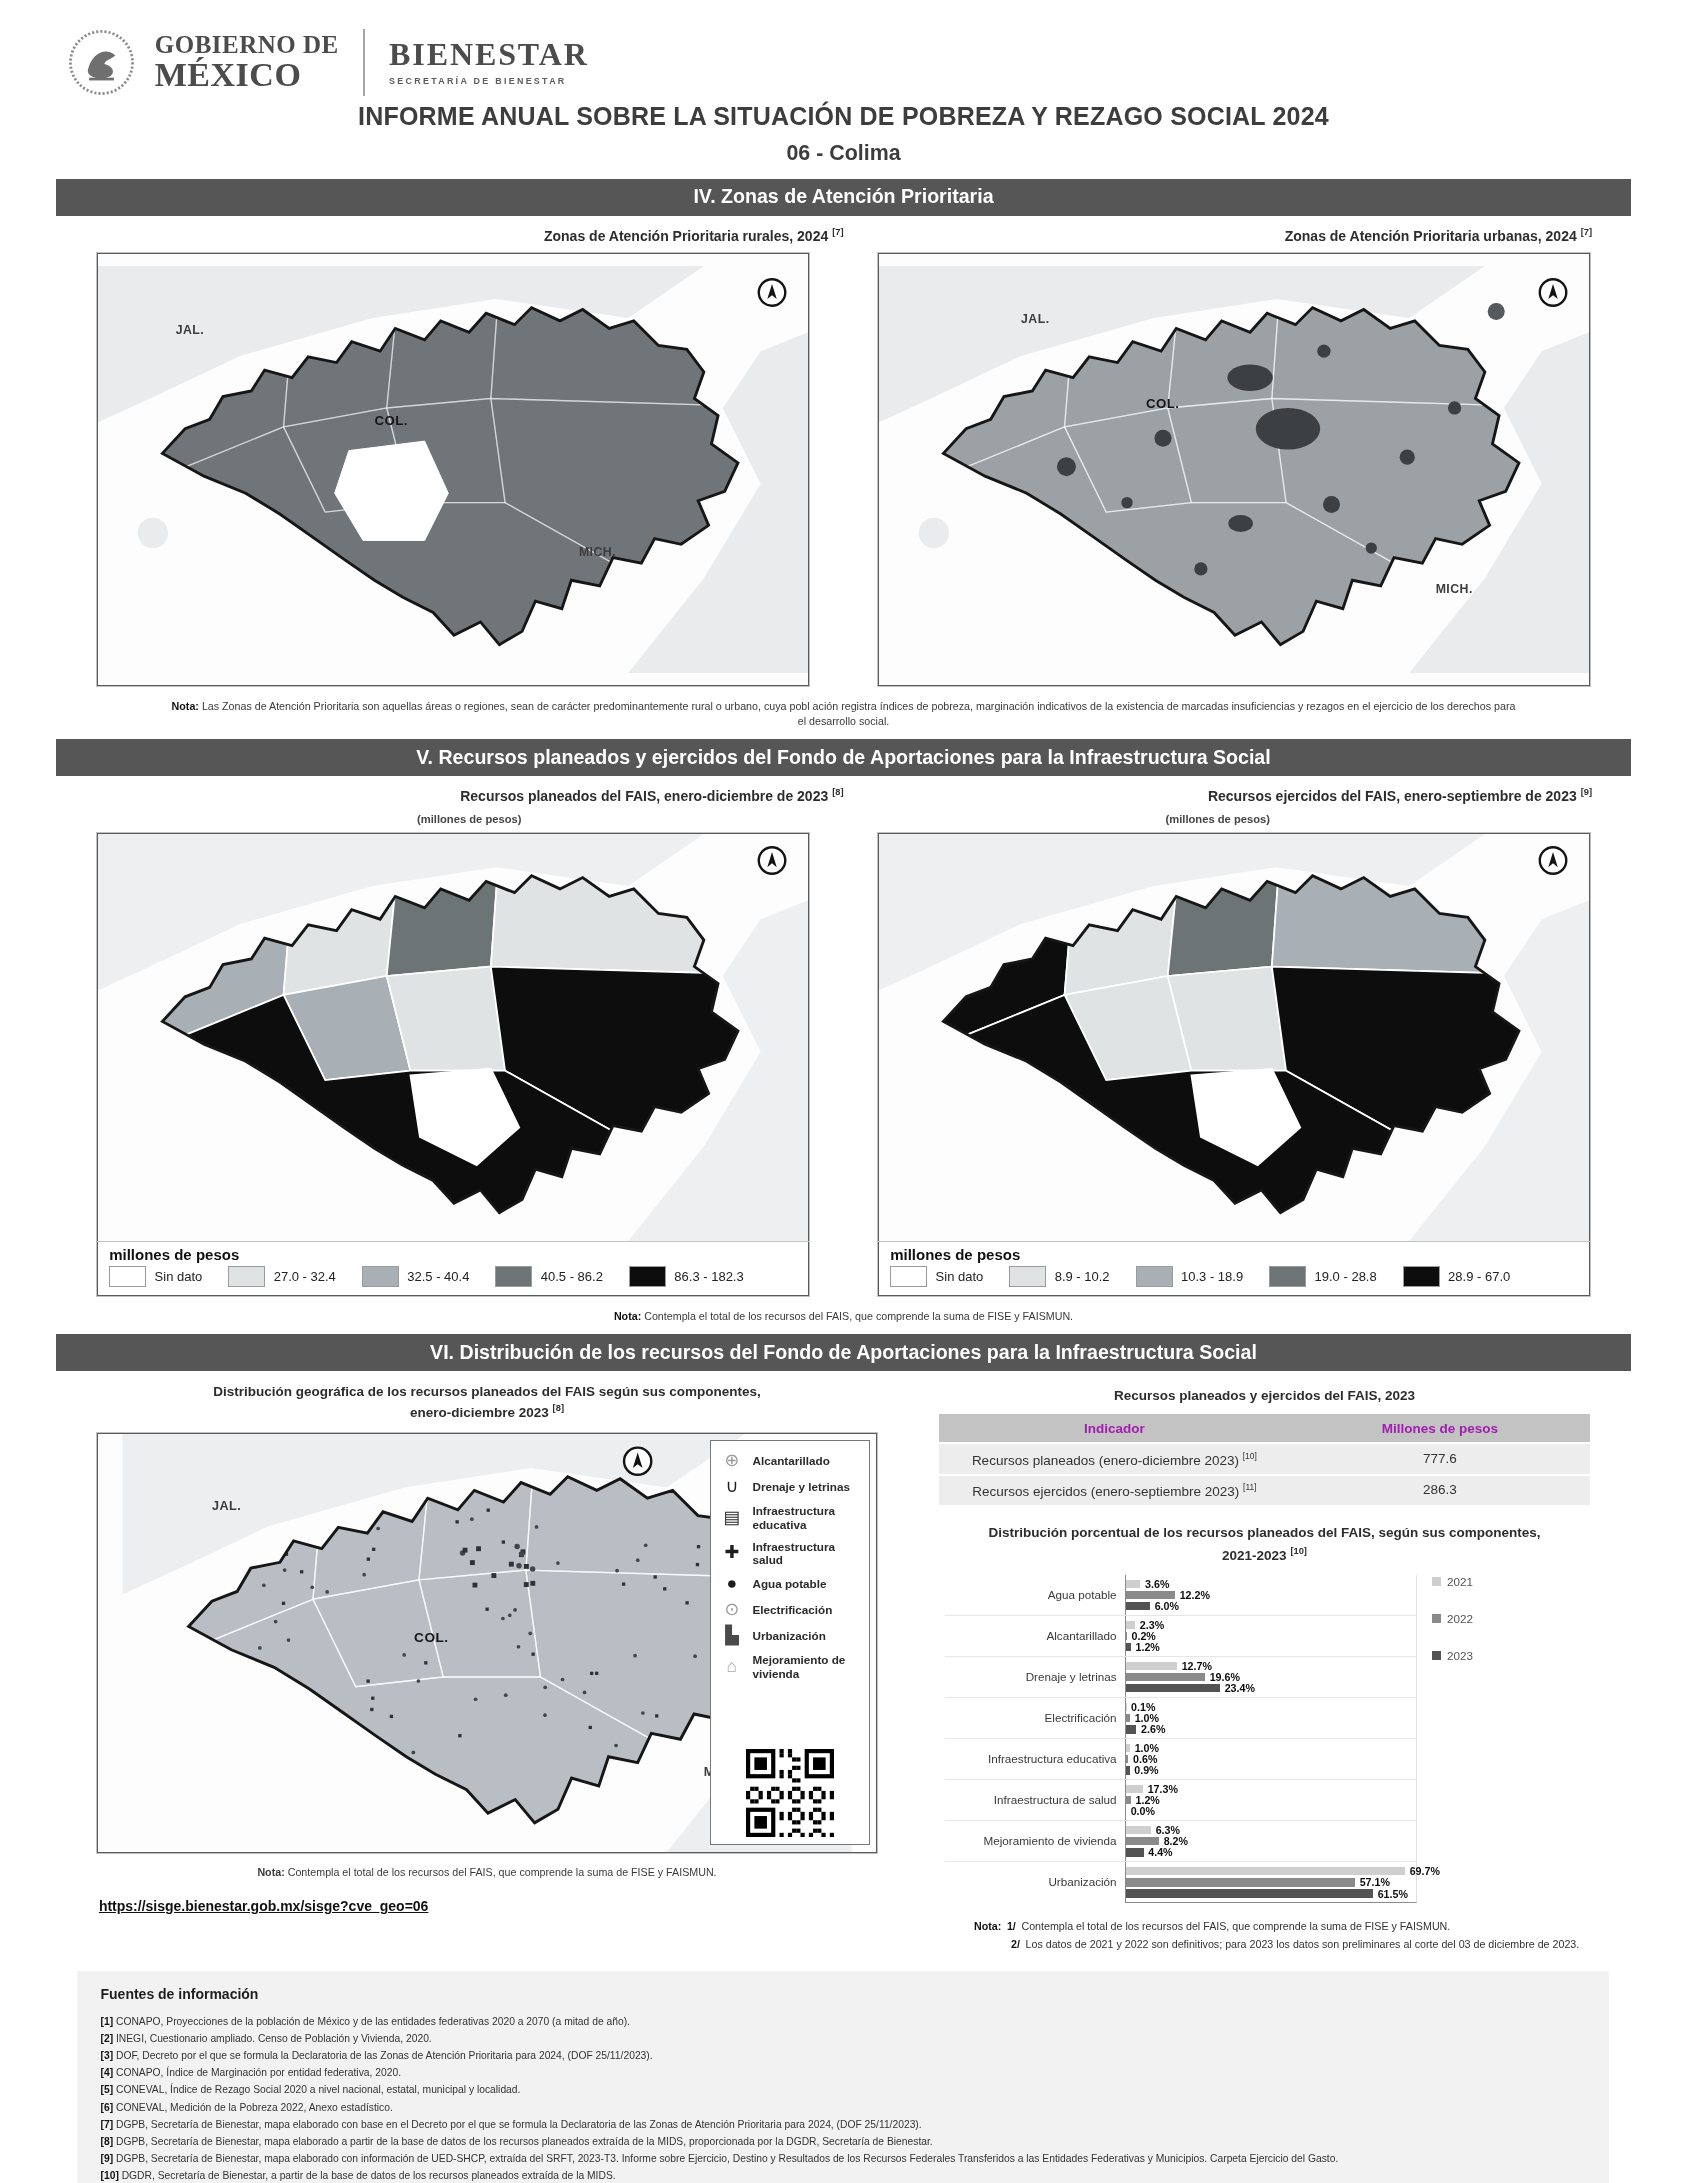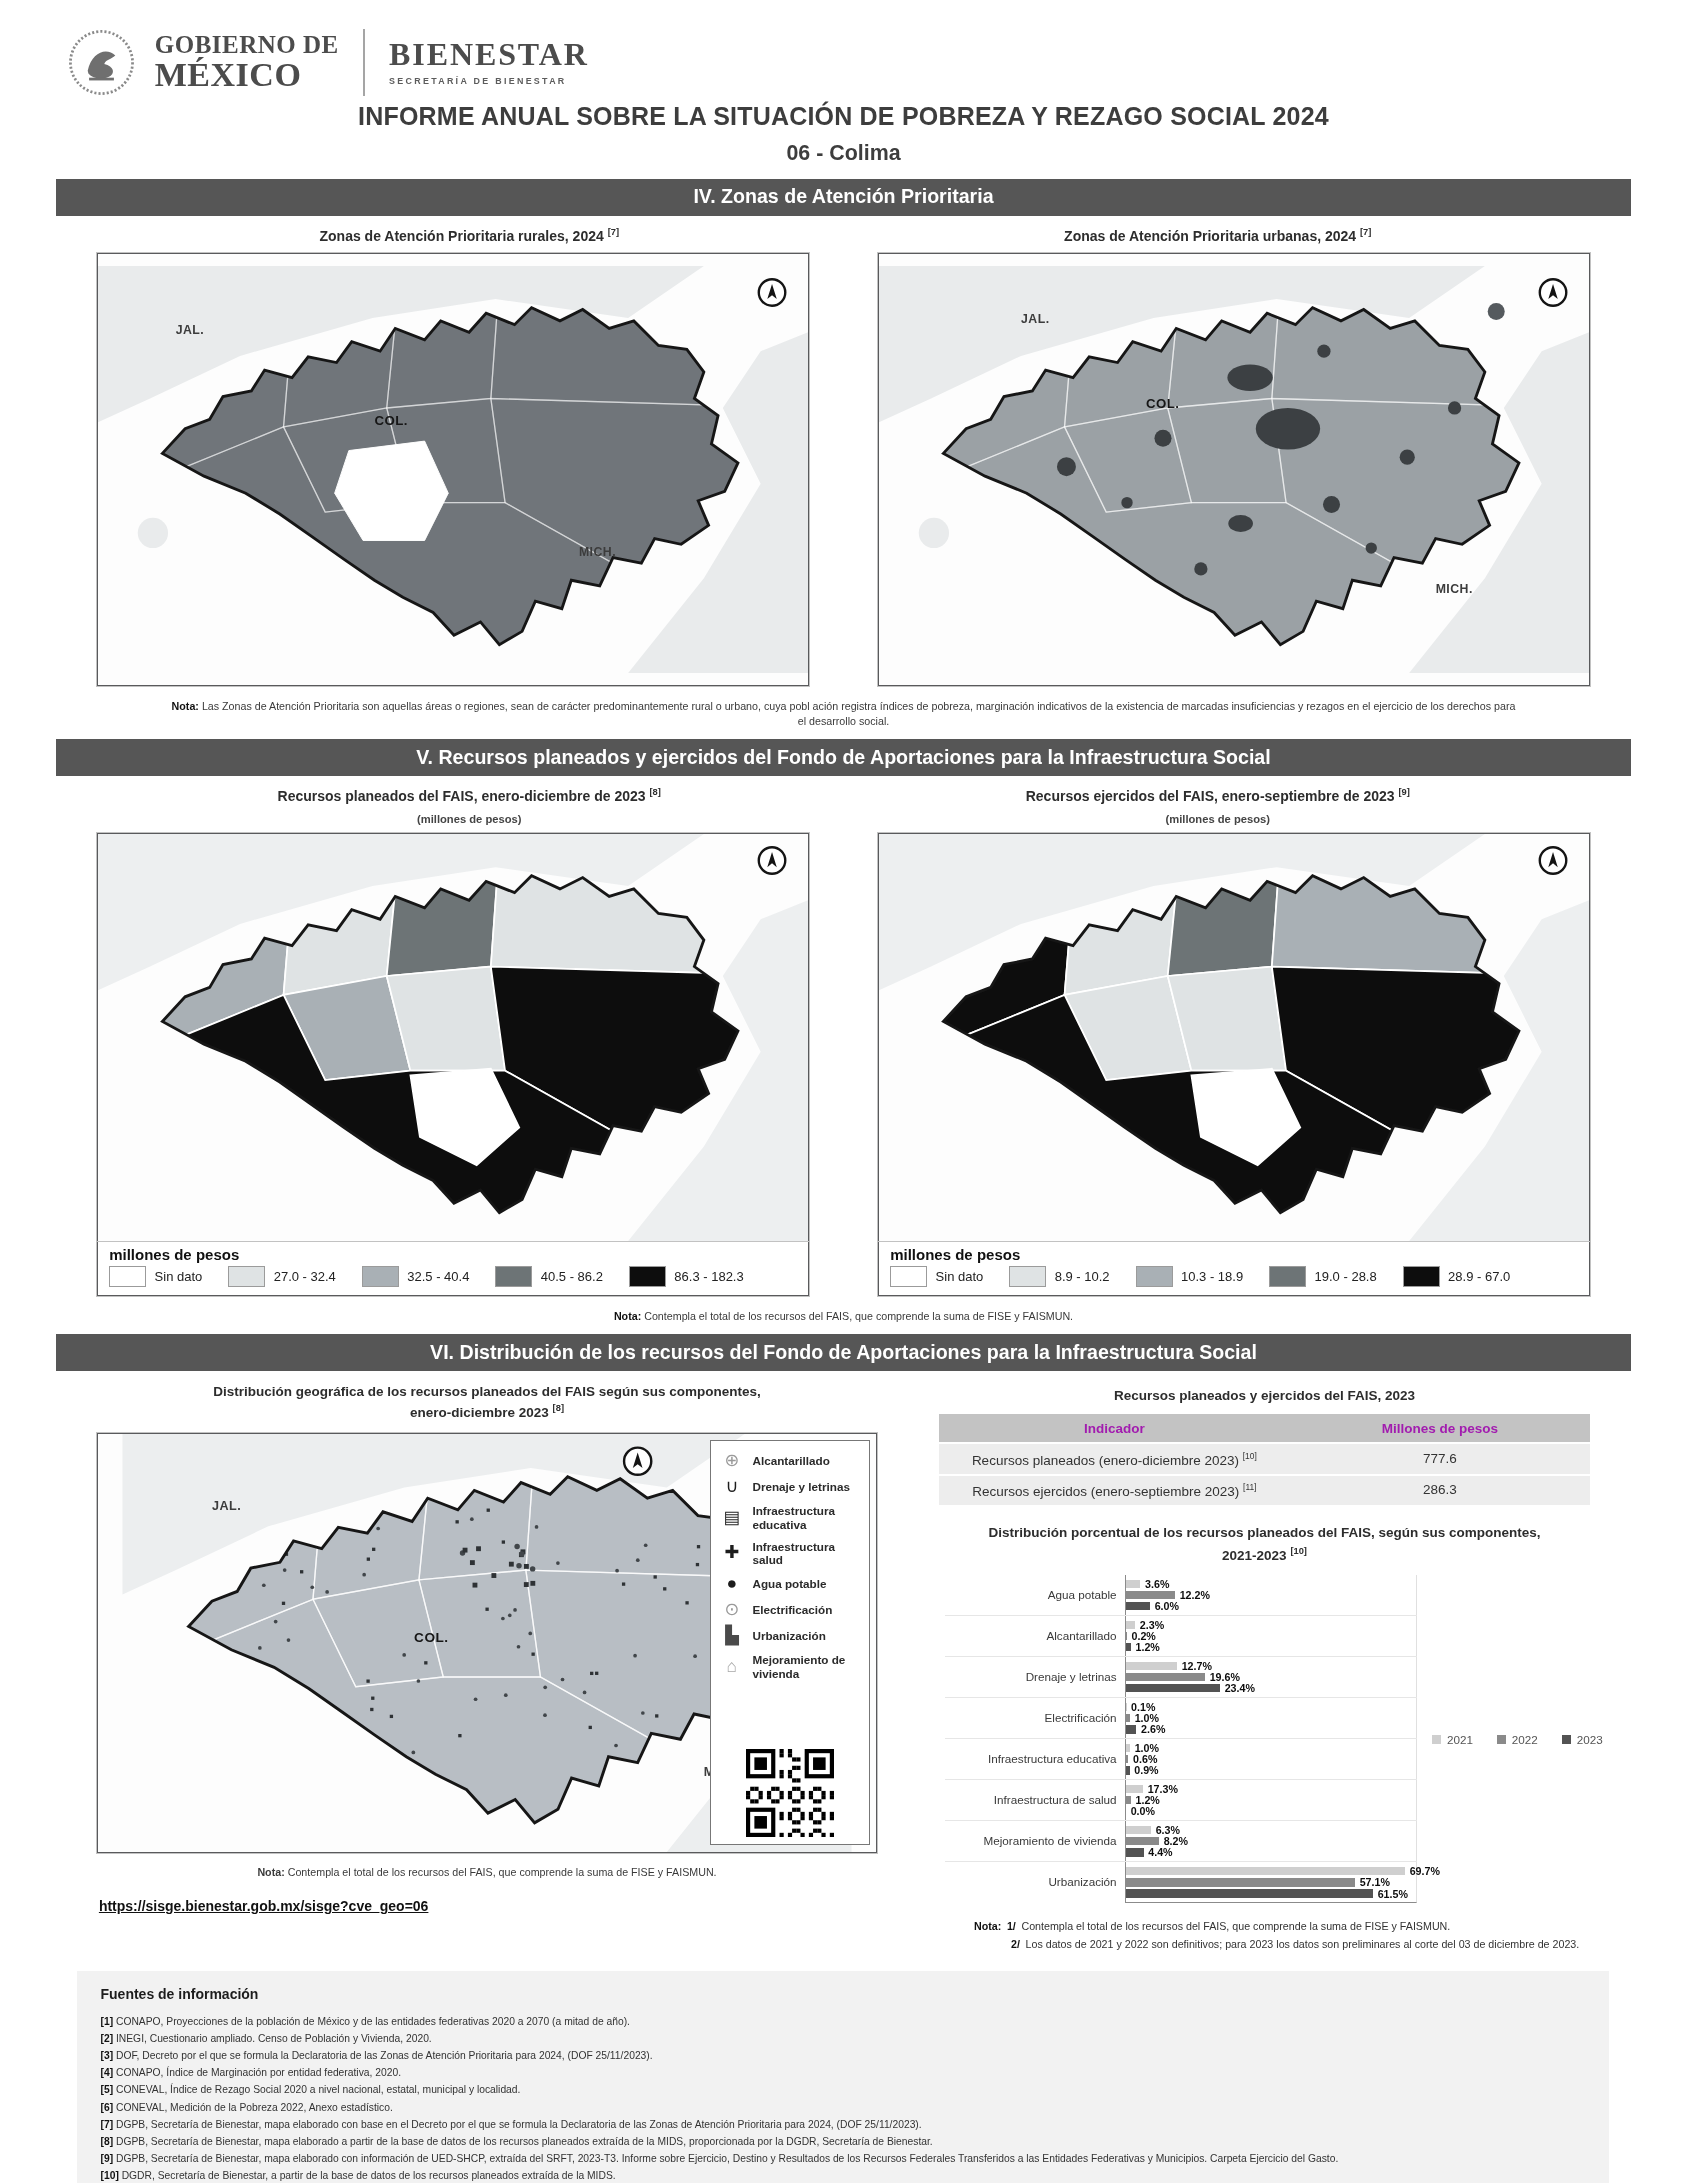--- a/index.html
+++ b/index.html
@@ -16,21 +16,21 @@
   .sec-name{font-family:"Liberation Serif",serif;font-weight:bold;font-size:32px;color:#4c4c4c;letter-spacing:1.9px;line-height:1;}
   .sec-sub{font-size:8.9px;letter-spacing:2.3px;color:#5c5c5c;margin-top:5.6px;font-weight:bold;}
   .doc-title{text-align:center;font-size:25px;font-weight:bold;color:#3d3d3d;margin:5.6px 0 3.7px;letter-spacing:0.2px;}
   .doc-subtitle{text-align:center;font-size:21.4px;font-weight:bold;color:#3d3d3d;margin:9.3px 0 13px;}
 
   
   .band{background:#565656;color:#fff;text-align:center;font-weight:bold;font-size:19.6px;padding:6.5px 0 7.5px;margin:9.3px 0 11.2px;}
 
   
   .map-titles{display:flex;margin:3.7px 39px 9.3px;}
-  .map-title{flex:1;text-align:center;font-weight:bold;font-size:14px;color:#2d2d2d;}
+  .map-title{flex:1;text-align:right;font-weight:bold;font-size:14px;color:#2d2d2d;}
   .map-title sup{font-size:9.3px;}
   .map-units-row{display:flex;margin:1.9px 39px 7.5px;}
   .map-units{flex:1;text-align:center;font-weight:bold;font-size:11.2px;color:#444;}
   .maps-row{display:flex;gap:69px;padding:0 41px;}
   .map-box{flex:1;border:1.9px solid #595a5c;outline:0.9px solid #c2c2c2;background:#fdfdfd;position:relative;overflow:hidden;}
   .map-box.h-iv{height:431px;}
   .map-box.h-v{height:365px;border-bottom:none;}
   .map-svg{display:block;width:100%;height:100%;}
   .v-map-unit{flex:1;display:flex;flex-direction:column;}
   .choro-legend{border:1.9px solid #595a5c;outline:0.9px solid #c2c2c2;border-top:0.9px solid #8a8a8a;background:#fff;padding:4.7px 11.2px 8.4px;}
@@ -72,21 +72,21 @@
   .chart-area{display:flex;align-items:stretch;margin-left:5.6px;}
   .chart-rows{display:flex;flex-direction:column;}
   .chart-row{display:flex;border-top:0.9px solid #e6e6e6;}
   .chart-row:first-child{border-top:none;}
   .chart-cat{width:172px;padding-right:8.4px;font-size:11.7px;color:#3a3a3a;display:flex;align-items:center;justify-content:flex-end;text-align:right;line-height:1.1;}
   .chart-plot{width:292px;border-left:1.9px solid #8b8b8b;border-right:0.9px solid #e0e0e0;padding:2.8px 0;box-sizing:border-box;}
   .chart-row:last-child .chart-plot{border-bottom:1.9px solid #8b8b8b;}
   .bar-line{display:flex;align-items:center;height:10.3px;margin:0.9px 0;}
   .bar{height:8.4px;flex:0 0 auto;}
   .bar-val{font-weight:bold;font-size:10.7px;color:#0d0d0d;margin-left:4.7px;white-space:nowrap;}
-  .chart-legend{display:flex;flex-direction:row;justify-content:flex-start;gap:24px;margin-left:15px;}
+  .chart-legend{display:flex;flex-direction:column;justify-content:flex-start;gap:24px;margin-left:15px;}
   .cl-item{display:flex;align-items:center;gap:5.6px;font-size:11.7px;color:#555;}
   .cl-sw{width:9.3px;height:9.3px;flex:0 0 auto;}
   .chart-notes{font-size:10.7px;color:#333;margin:15px 0 0 35px;line-height:1.65;}
   .chart-notes b{color:#111;}
   .cn-line{display:flex;gap:5.6px;}
   .cn-ind{margin-left:37px;}
 
   
   .footer-panel{background:#f2f2f2;margin:17px 22.4px 0 20.5px;padding:13px 24px 24px;}
   .fuentes-h{font-weight:bold;font-size:14px;color:#1d1d1d;margin:1.9px 0 13px;}

